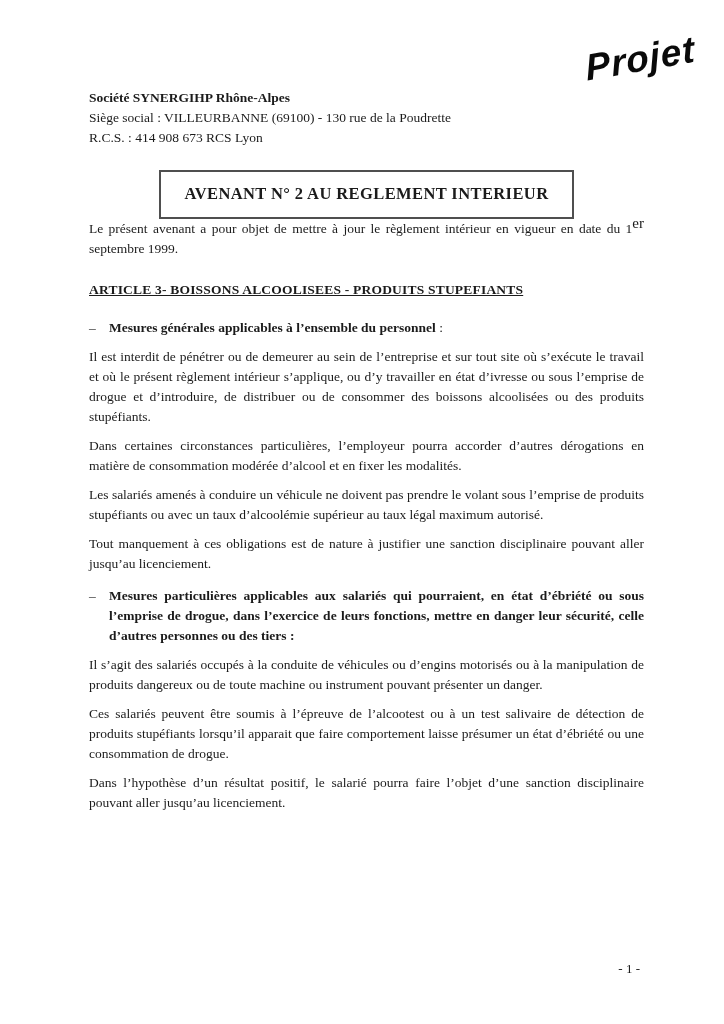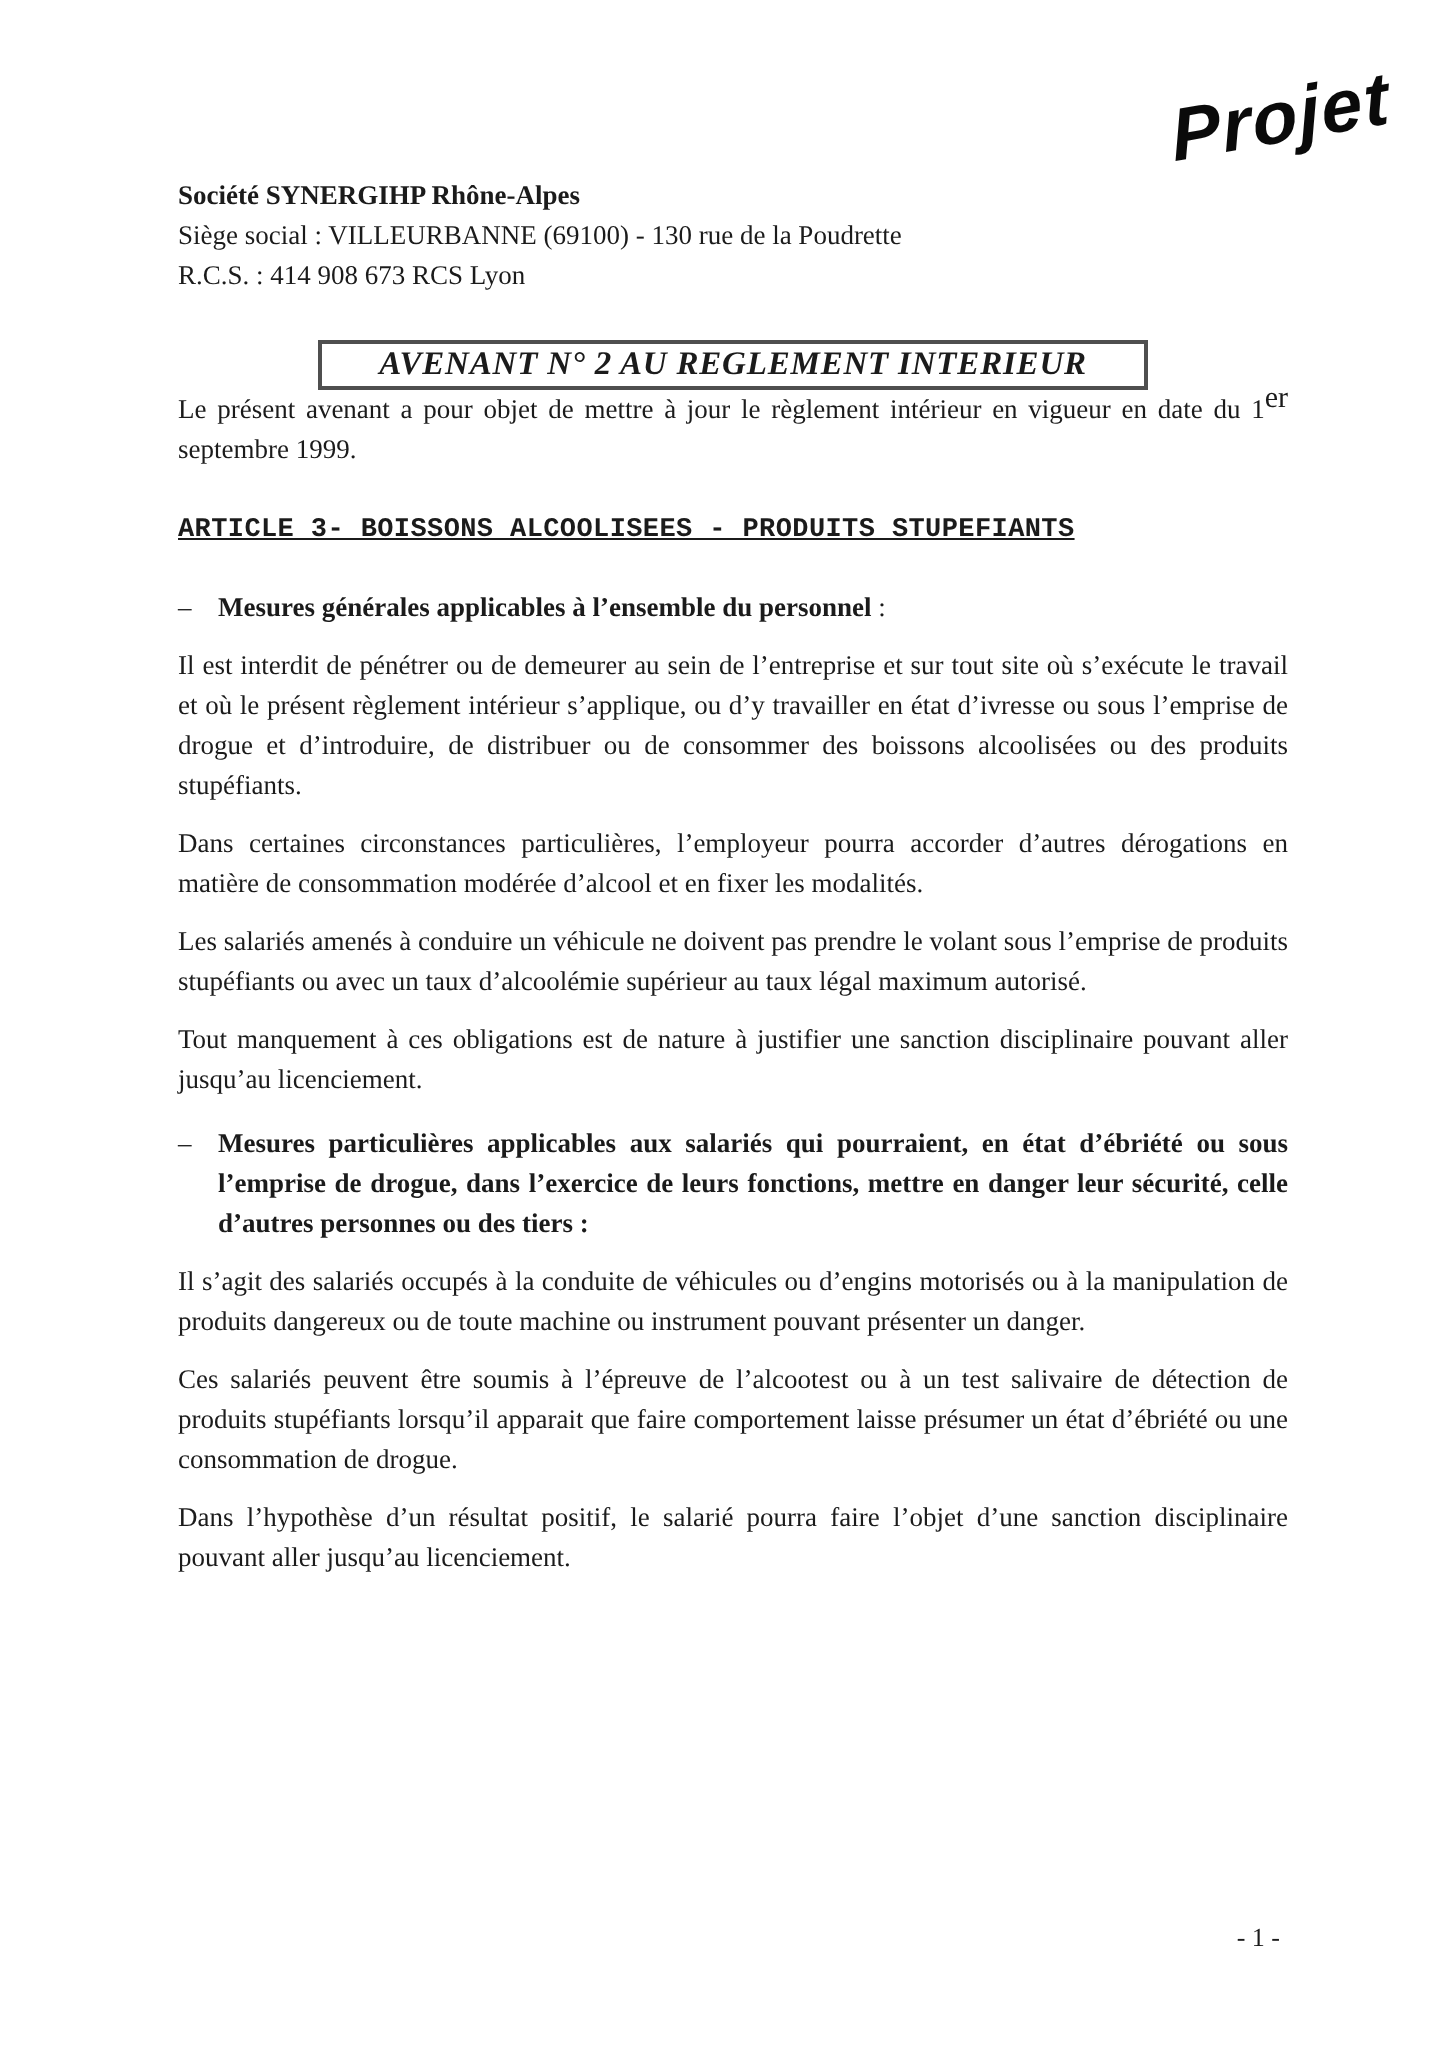--- a/index.html
+++ b/index.html
@@ -40,43 +40,41 @@
     margin-left: 16px;
   }
 
   .hdr-line { margin: 0; }
   .hdr-company { font-weight: bold; }
 
   .title-box {
     margin: 22px 0 0 70px;
     width: 415px;
     border: 2px solid #4f4f4f;
-    padding: 0 6px;
+    padding: 12px 6px;
     text-align: center;
-    font-style: italic;
   }
   .title-box .title {
     font-weight: bold;
     font-size: 16.5px;
     letter-spacing: 0.4px;
     white-space: nowrap;
   }
 
   p.para {
     margin: 0 0 9px 0;
     text-align: justify;
   }
   .intro { margin-top: 20px; }
 
   .article-heading {
     margin: 21px 0 18px 0;
     font-weight: bold;
     text-decoration: underline;
     letter-spacing: 0.2px;
-    font-family: Liberation Mono, monospace;
   }
 
   .bullet {
     display: flex;
     margin: 0 0 9px 0;
   }
   .bullet .dash {
     width: 20px;
     flex: 0 0 20px;
   }

